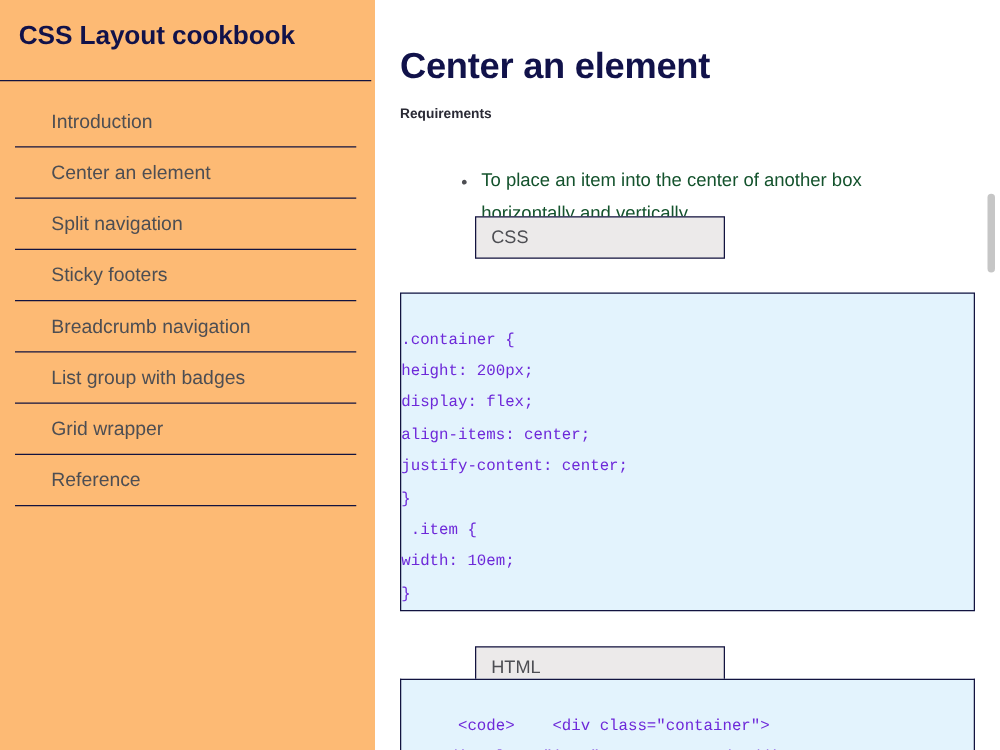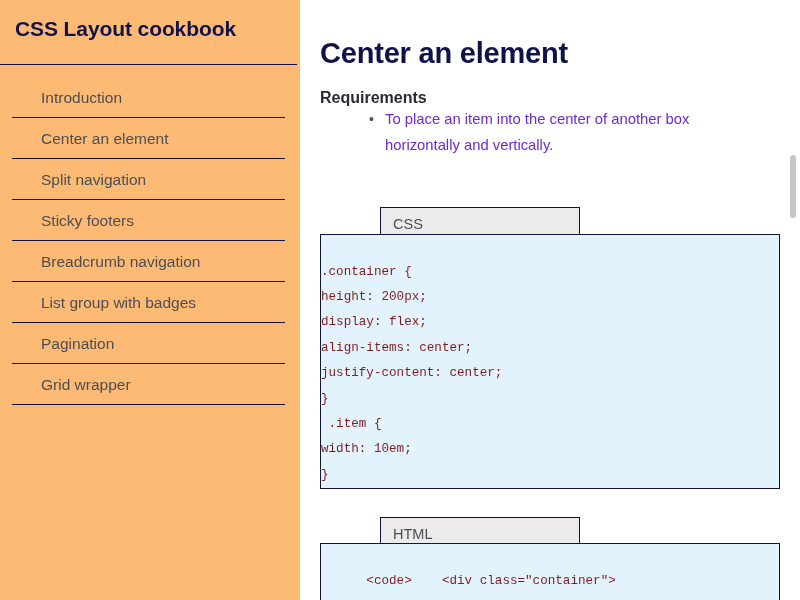--- a/index.html
+++ b/index.html
@@ -83,37 +83,37 @@
     font-weight: bold;
     color: #11124a;
     letter-spacing: -0.2px;
     white-space: nowrap;
   }
 
   .section-heading {
     position: absolute;
     left: 20px;
     top: 76px;
-    font-size: 16px;
+    font-size: 11px;
     font-weight: bold;
     color: #2a2a35;
     white-space: nowrap;
   }
 
   .req-list {
     position: absolute;
     left: 60px;
-    top: 106px;
+    top: 132px;
     width: 370px;
     margin: 0;
     padding: 0 0 0 25px;
     list-style: none;
     font-size: 14.8px;
     line-height: 26px;
-    color: #6d28d9;
+    color: #14532d;
   }
   .req-list li { position: relative; }
   .req-list li::before {
     content: "\2022";
     position: absolute;
     left: -16px;
     top: 0;
     color: #4d4e53;
     font-size: 14px;
   }
@@ -125,32 +125,32 @@
     width: 200px;
     height: 34px;
     background: #eceaea;
     border: 1.5px solid #12133f;
     font-size: 14.5px;
     color: #4d4e53;
     line-height: 32px;
     padding-left: 12px;
     cursor: pointer;
   }
-  .lang-tab.css-tab  { left: 80px;  top: 173px; margin-top: 34px; }
+  .lang-tab.css-tab  { left: 80px;  top: 173px; }
   .lang-tab.html-tab { left: 80px;  top: 481px; margin-top: 36px; }
 
   .code-block {
     position: absolute;
     box-sizing: border-box;
     background: #e3f3fd;
     border: 1.5px solid #12133f;
     font-family: "Liberation Mono", monospace;
     font-size: 12.6px;
     line-height: 25.4px;
-    color: #7f1d1d;
+    color: #6d28d9;
     white-space: pre;
     overflow: hidden;
   }
   .code-block.css-code {
     left: 20px;
     top: 221px;
     width: 460px;
     height: 255px;
     padding: 25px 0 0 0;
   }
@@ -191,22 +191,22 @@
   <aside class="sidebar">
     <div class="site-title">CSS Layout cookbook</div>
 
     <ul class="nav-list">
       <li class="nav-item">Introduction</li>
       <li class="nav-item">Center an element</li>
       <li class="nav-item">Split navigation</li>
       <li class="nav-item">Sticky footers</li>
       <li class="nav-item">Breadcrumb navigation</li>
       <li class="nav-item">List group with badges</li>
-      <li class="nav-item">Pagination</li>
       <li class="nav-item">Grid wrapper</li>
+      <li class="nav-item">Reference</li>
     </ul>
   </aside>
 
   <main class="main">
 
     <h1 class="page-title">Center an element</h1>
 
     <h2 class="section-heading">Requirements</h2>
 
     <ul class="req-list">

